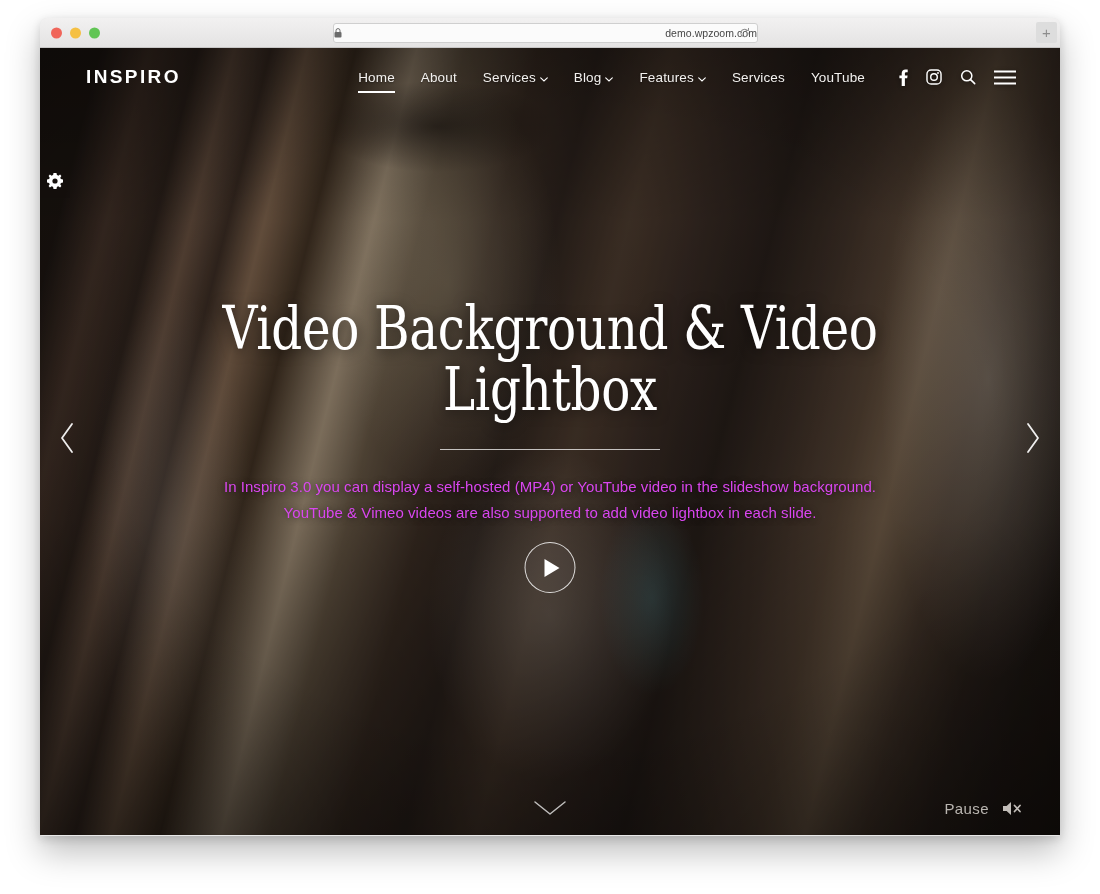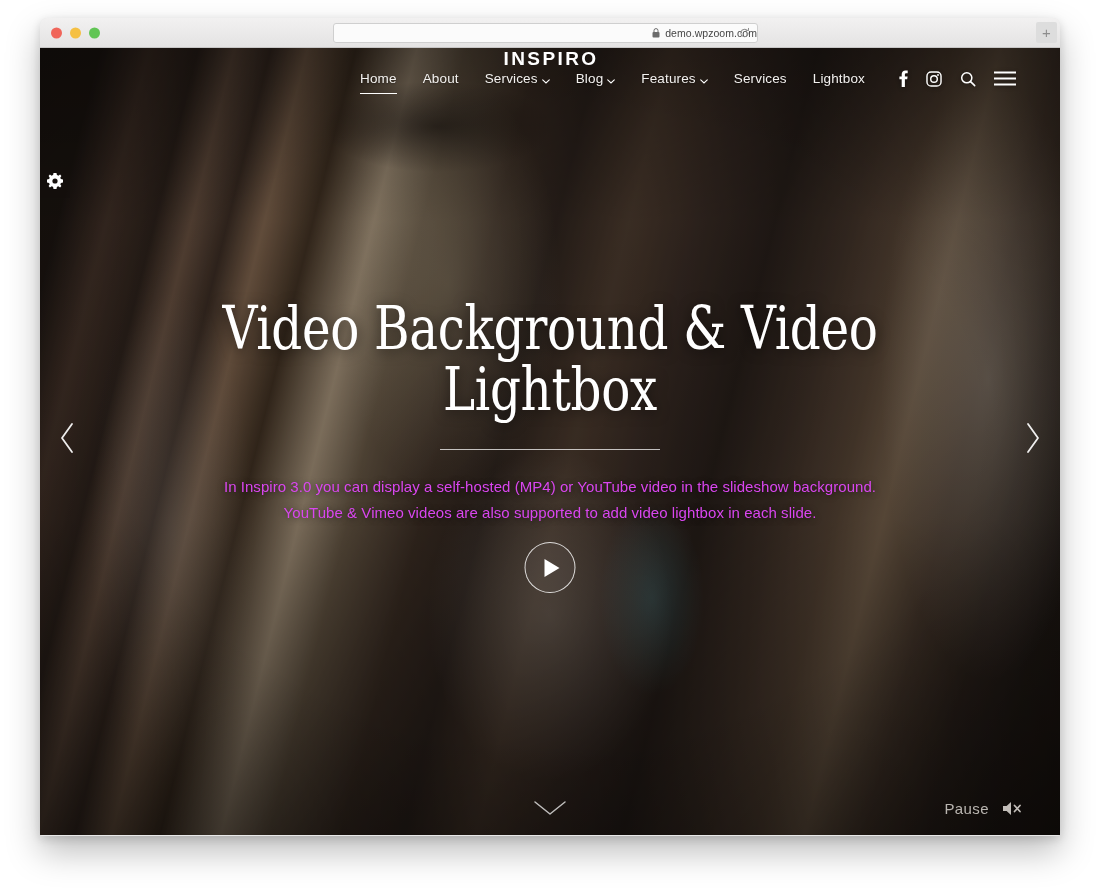--- a/index.html
+++ b/index.html
@@ -37,21 +37,21 @@
   .dot.yellow { background: #f5c043; }
   .dot.green  { background: #61c555; }
 
   .url-bar {
     position: absolute;
     left: 293px; top: 5px;
     width: 425px; height: 20px;
     background: #fbfbfb;
     border: 1px solid #cfcfcf;
     border-radius: 3px;
-    display: flex; align-items: center; justify-content: flex-end;
+    display: flex; align-items: center; justify-content: space-between;
     gap: 5px;
   }
   .url-text {
     font-size: 10.5px; color: #454545;
     letter-spacing: 0.05px;
   }
   .lock-icon { display:flex; align-items:center; }
   .reload-icon {
     position: absolute; right: 7px; top: 50%;
     transform: translateY(-50%);
@@ -116,21 +116,20 @@
     background: rgba(26,20,16,0.30);
   }
 
   
   .site-header {
     position: absolute; left: 0; top: 0;
     width: 100%; height: 58px;
     display: flex; align-items: center;
     padding: 0 44px 0 46px;
     z-index: 6;
-    flex-direction: column;
   }
   .logo {
     color: #ffffff;
     font-size: 19px;
     font-weight: bold;
     letter-spacing: 2.4px;
   }
   .main-nav {
     margin-left: auto;
     display: flex; align-items: center;
@@ -328,21 +327,21 @@
           <span class="caret">
             <svg width="8" height="5" viewBox="0 0 8 5">
                 <path d="M0.7 0.8 L4 4 L7.3 0.8" fill="none" stroke="#ffffff" stroke-width="1.1" stroke-linecap="round"></path>
               </svg>
           </span>
         </span>
         <span class="nav-item">
           <span>Services</span>
         </span>
         <span class="nav-item">
-          <span>Lightbox</span>
+          <span>YouTube</span>
         </span>
 
         <span class="nav-icons">
           <span class="nav-icon">
             <svg width="9" height="17" viewBox="0 0 9 17">
               <path d="M5.9 17 V9.3 H8.2 L8.6 6.4 H5.9 V4.6 c0-0.85 0.24-1.43 1.45-1.43 H8.7 V0.6 C8.42 0.56 7.5 0.48 6.44 0.48 4.22 0.48 2.7 1.84 2.7 4.33 V6.4 H0.4 v2.9 h2.3 V17 Z" fill="#ffffff"></path>
             </svg>
           </span>
           <span class="nav-icon">
             <svg width="16" height="16" viewBox="0 0 18 18">

